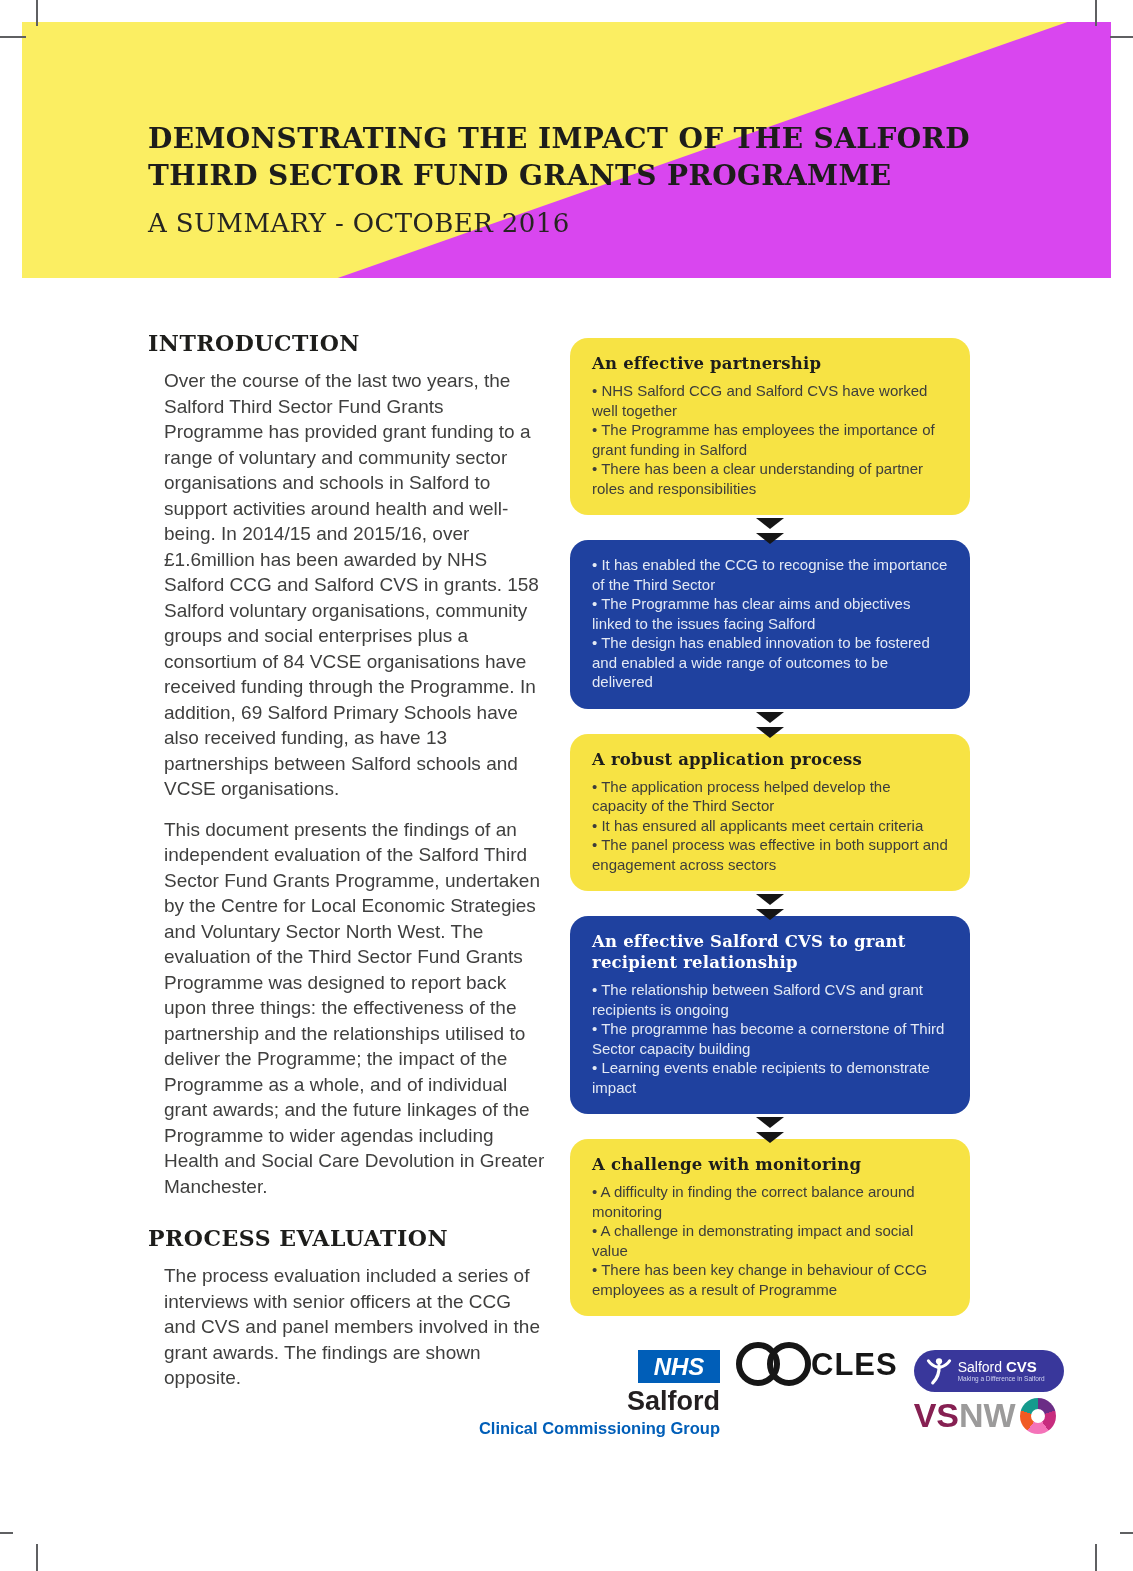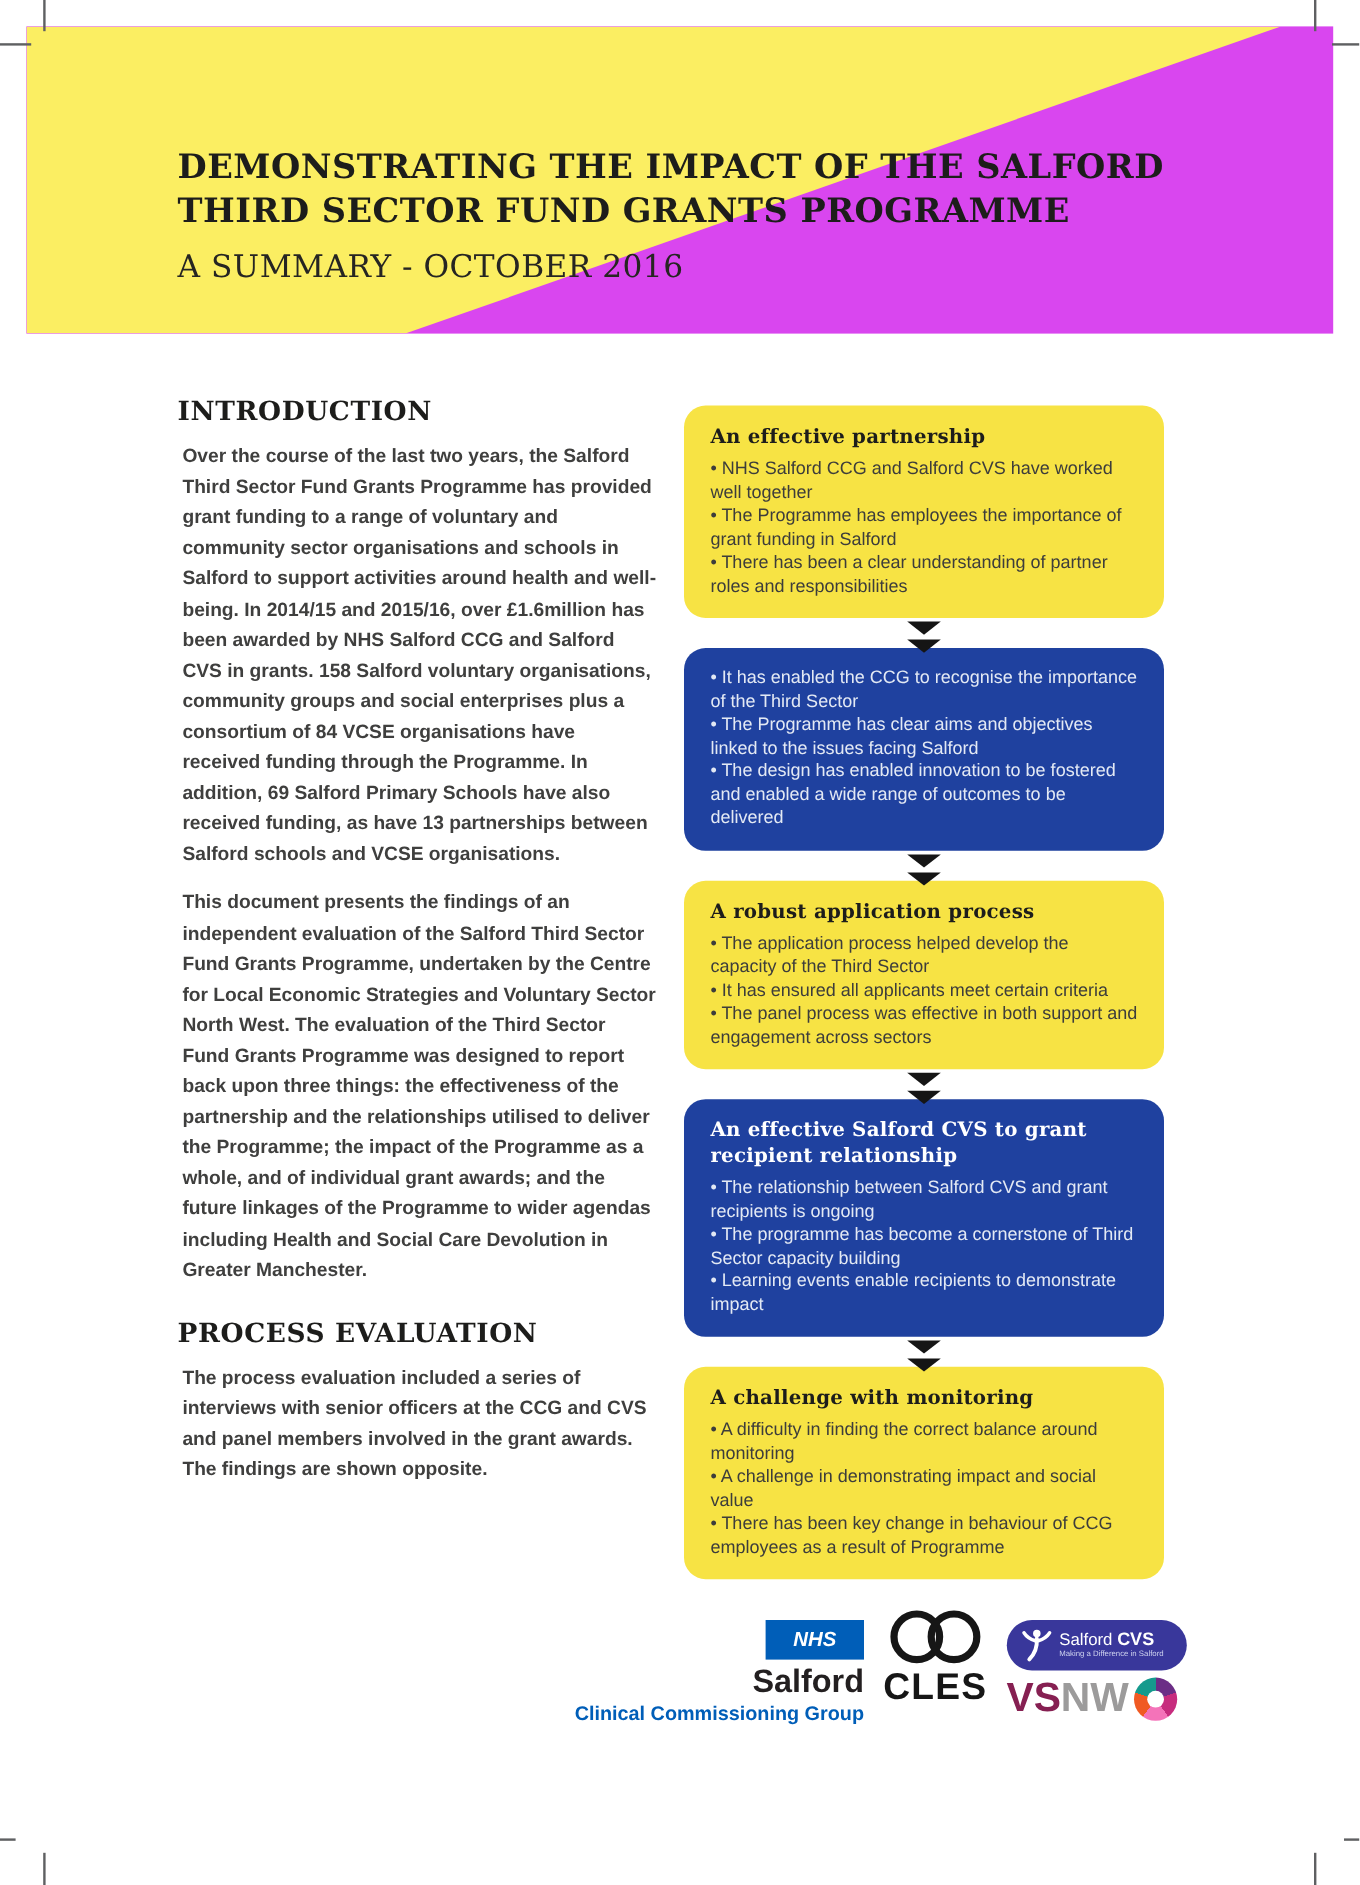--- a/index.html
+++ b/index.html
@@ -16,21 +16,21 @@
   .banner-text{position:absolute;left:126px;top:98px;}
   .doc-title{font-family:"DejaVu Serif","Liberation Serif",serif;font-weight:800;
       font-size:28px;line-height:37px;color:#1d1d1b;letter-spacing:.4px;}
   .doc-subtitle{font-family:"DejaVu Serif","Liberation Serif",serif;font-weight:400;
       font-size:26px;color:#262522;margin-top:14px;letter-spacing:.4px;}
 
   
   .left-col{position:absolute;left:148px;top:330px;width:400px;color:#3f3f3e;}
   .sec-heading{font-family:"DejaVu Serif","Liberation Serif",serif;font-weight:800;
       font-size:22px;color:#1d1d1b;letter-spacing:.5px;margin:0 0 12px 0;}
-  .body-para{font-size:16px;line-height:25.5px;margin:0 0 15px 4px;font-weight:bold;}
+  .body-para{font-size:19px;line-height:25.5px;margin:0 0 15px 16px;}
   .process-heading{margin-top:26px;}
 
   
   .right-col{position:absolute;left:570px;top:338px;width:400px;}
   .flow-box{border-radius:18px;padding:15px 22px 17px 22px;box-sizing:border-box;position:relative;z-index:1;}
   .flow-box.yellow{background:#f7e344;}
   .flow-box.blue{background:#1f419f;}
   .flow-title{font-family:"DejaVu Serif","Liberation Serif",serif;font-weight:800;
       font-size:16.5px;line-height:21px;margin:0 0 7px 0;letter-spacing:.2px;}
   .yellow .flow-title{color:#1d1d1b;}
@@ -41,24 +41,24 @@
 
   .connector{position:relative;z-index:2;height:30px;margin-bottom:-8px;padding-top:3px;}
   .chev{width:0;height:0;margin:0 auto 4px auto;
       border-left:14px solid transparent;border-right:14px solid transparent;
       border-top:11px solid #151515;}
 
   
   .logos{position:absolute;left:508px;top:1342px;width:480px;display:flex;gap:16px;align-items:flex-start;}
   .nhs-block{width:212px;display:flex;flex-direction:column;align-items:flex-end;padding-top:8px;}
   .nhs-box{background:#005eb8;color:#ffffff;width:82px;height:33px;display:flex;align-items:center;justify-content:center;
-      font-style:italic;font-weight:bold;font-size:17px;letter-spacing:0;}
+      font-style:italic;font-weight:bold;font-size:24px;letter-spacing:0;}
   .nhs-salford{font-weight:bold;font-size:27px;color:#231f20;margin-top:3px;}
   .nhs-ccg{font-weight:bold;font-size:16.5px;color:#005eb8;margin-top:2px;white-space:nowrap;}
-  .cles-block{display:flex;flex-direction:column;align-items:center;}
+  .cles-block{display:flex;flex-direction:row;align-items:center;}
   .cles-circles{display:flex;}
   .cles-circle{width:44px;height:44px;border:6px solid #161616;border-radius:50%;box-sizing:border-box;}
   .cles-circle.c2{margin-left:-13px;}
   .cles-text{font-weight:800;font-size:31px;color:#161616;letter-spacing:1px;margin-top:2px;}
   .stack-block{display:flex;flex-direction:column;align-items:flex-start;padding-top:8px;}
   .cvs-badge{background:#39379b;border-radius:22px;width:150px;height:42px;display:flex;align-items:center;
       padding:0 10px;box-sizing:border-box;gap:4px;}
   .cvs-text{display:flex;flex-direction:column;line-height:1;}
   .cvs-name{color:#ffffff;font-size:14px;white-space:nowrap;}
   .cvs-name b{font-size:15px;}

